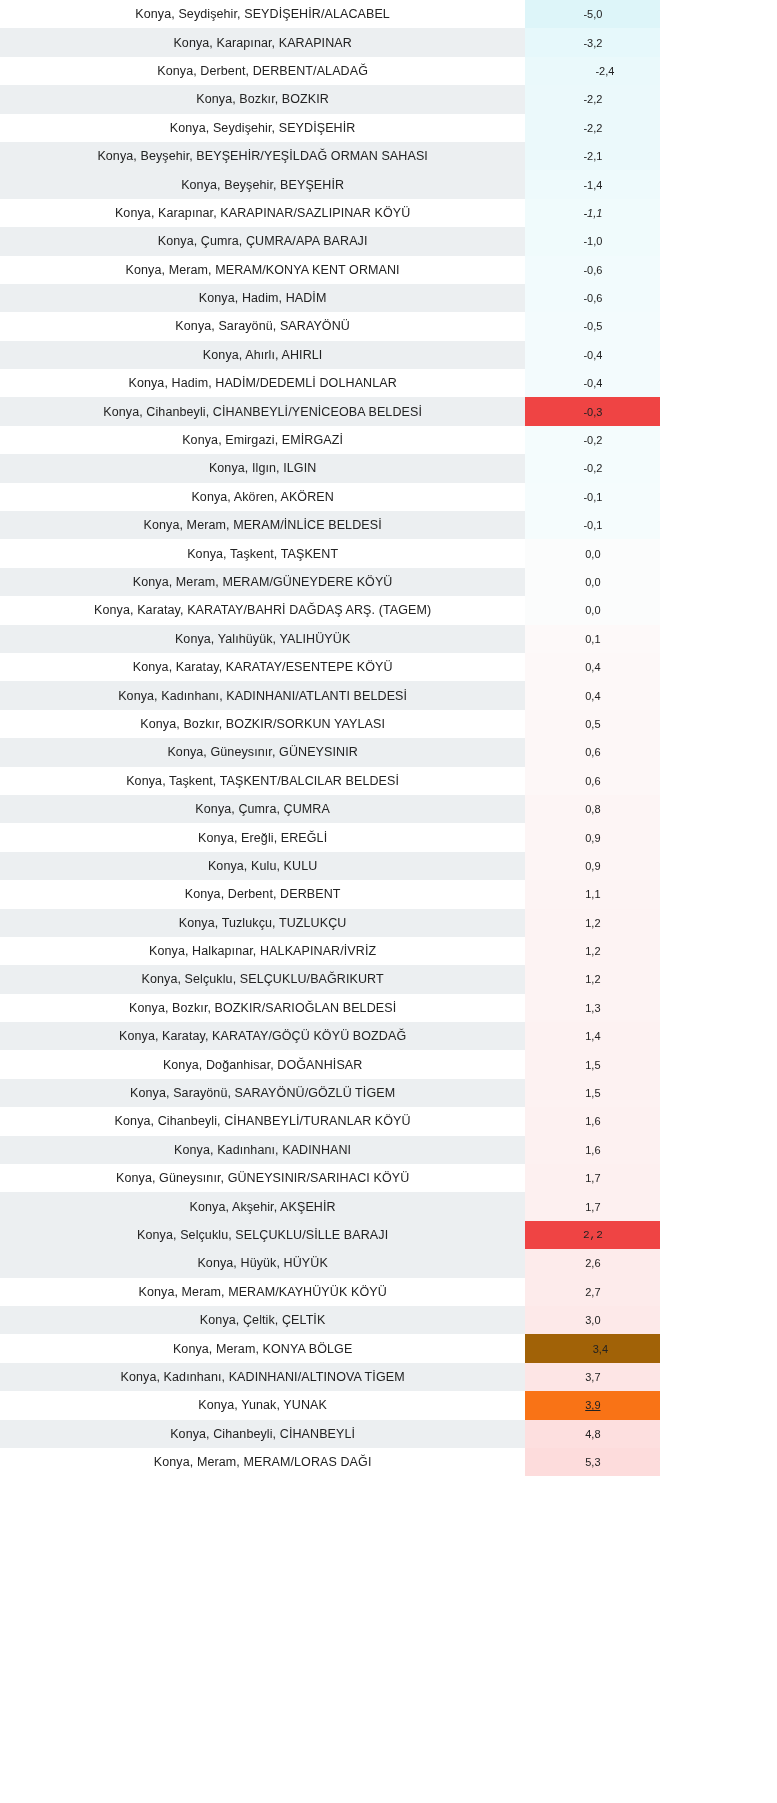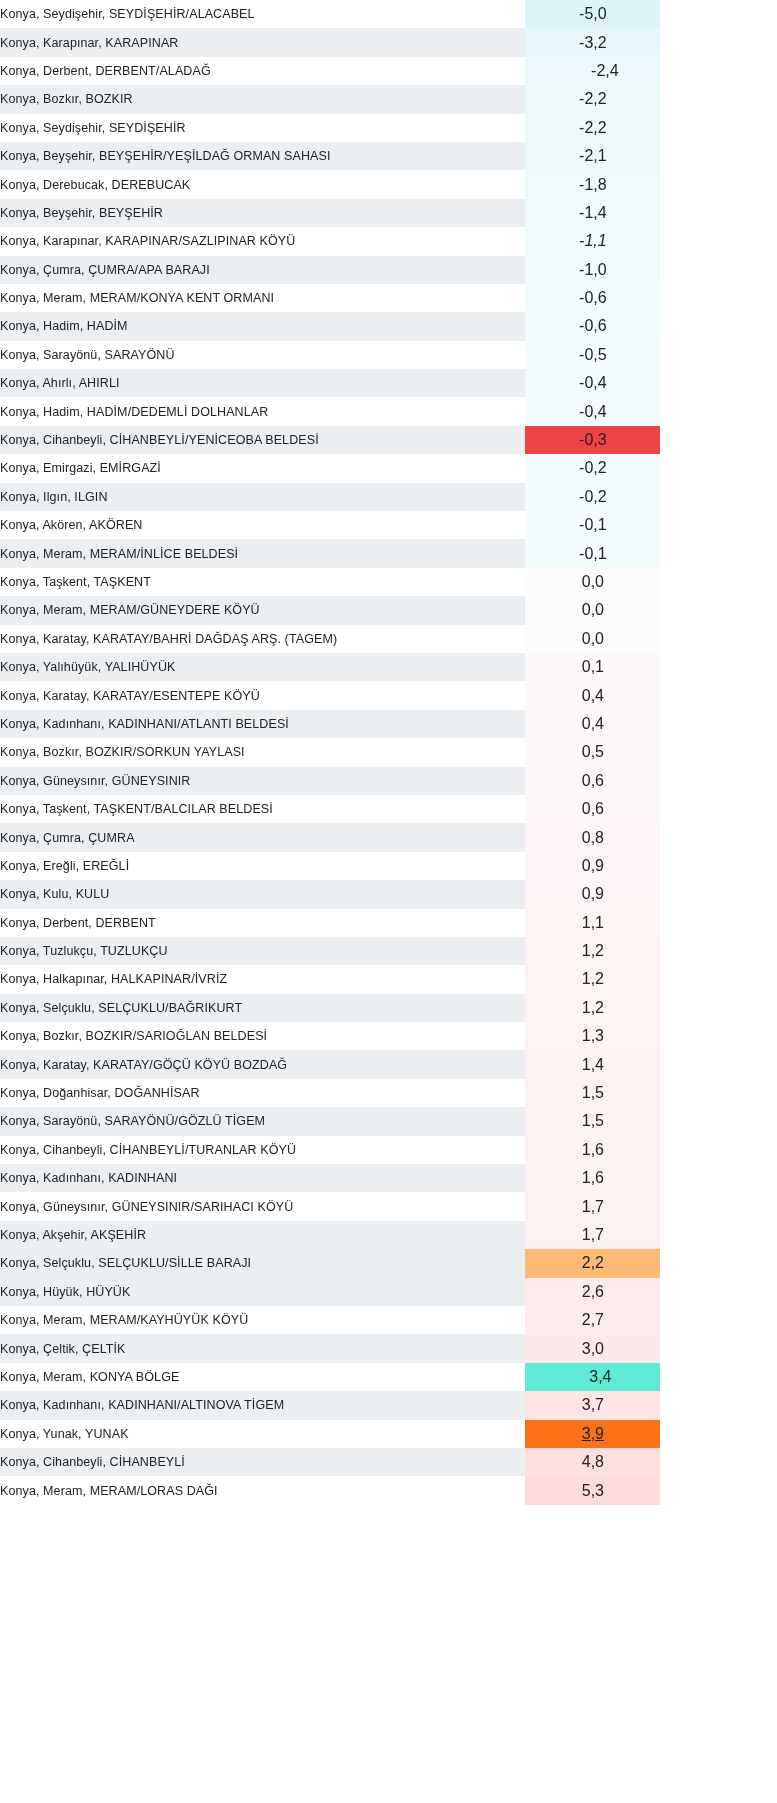--- a/index.html
+++ b/index.html
@@ -27,24 +27,25 @@
   .cell-name {
     width: 505px;
     font-size: 12.5px;
     color: #222222;
     padding-left: 10px;
     border-bottom: 1px solid #ffffff;
     white-space: nowrap;
     overflow: hidden;
     vertical-align: middle;
     letter-spacing: 0.1px;
+    text-align: center;
   }
   .cell-value {
     width: 130px;
-    font-size: 16px;
+    font-size: 11px;
     color: #222222;
     text-align: center;
     border-bottom: 1px solid #ffffff;
     vertical-align: middle;
   }
   .cell-pad {
     width: 112px;
     background: #ffffff;
     border-bottom: 1px solid #ffffff;
   }
@@ -79,25 +80,20 @@
       <tr class="row odd">
         <td class="cell-name">Konya, Seydişehir, SEYDİŞEHİR</td>
         <td class="cell-value" style="background: rgb(235, 249, 251);">-2,2</td>
         <td class="cell-pad"></td>
       </tr>
       <tr class="row even">
         <td class="cell-name">Konya, Beyşehir, BEYŞEHİR/YEŞİLDAĞ ORMAN SAHASI</td>
         <td class="cell-value" style="background: rgb(235, 249, 251);">-2,1</td>
         <td class="cell-pad"></td>
       </tr>
-      <tr class="row odd">
-        <td class="cell-name">Konya, Derebucak, DEREBUCAK</td>
-        <td class="cell-value" style="background: rgb(237, 250, 252);">-1,8</td>
-        <td class="cell-pad"></td>
-      </tr>
       <tr class="row even">
         <td class="cell-name">Konya, Beyşehir, BEYŞEHİR</td>
         <td class="cell-value" style="background: rgb(238, 250, 252);">-1,4</td>
         <td class="cell-pad"></td>
       </tr>
       <tr class="row odd">
         <td class="cell-name">Konya, Karapınar, KARAPINAR/SAZLIPINAR KÖYÜ</td>
         <td class="cell-value" style="background: rgb(240, 251, 252); font-style: italic;">-1,1</td>
         <td class="cell-pad"></td>
       </tr>
@@ -271,41 +267,41 @@
         <td class="cell-value" style="background: rgb(253, 240, 240);">1,7</td>
         <td class="cell-pad"></td>
       </tr>
       <tr class="row even">
         <td class="cell-name">Konya, Akşehir, AKŞEHİR</td>
         <td class="cell-value" style="background: rgb(253, 240, 240);">1,7</td>
         <td class="cell-pad"></td>
       </tr>
       <tr class="row even">
         <td class="cell-name">Konya, Selçuklu, SELÇUKLU/SİLLE BARAJI</td>
-        <td class="cell-value" style="background: #fdba74;">2,2</td>
+        <td class="cell-value" style="background: #ef4444; font-family: Liberation Mono, monospace;">2,2</td>
         <td class="cell-pad"></td>
       </tr>
       <tr class="row even">
         <td class="cell-name">Konya, Hüyük, HÜYÜK</td>
         <td class="cell-value" style="background: rgb(253, 235, 235);">2,6</td>
         <td class="cell-pad"></td>
       </tr>
       <tr class="row odd">
         <td class="cell-name">Konya, Meram, MERAM/KAYHÜYÜK KÖYÜ</td>
         <td class="cell-value" style="background: rgb(253, 235, 235);">2,7</td>
         <td class="cell-pad"></td>
       </tr>
       <tr class="row even">
         <td class="cell-name">Konya, Çeltik, ÇELTİK</td>
         <td class="cell-value" style="background: rgb(253, 233, 233);">3,0</td>
         <td class="cell-pad"></td>
       </tr>
       <tr class="row odd">
         <td class="cell-name">Konya, Meram, KONYA BÖLGE</td>
-        <td class="cell-value" style="background: #5eead4; padding-left: 15px;">3,4</td>
+        <td class="cell-value" style="background: #a16207; padding-left: 15px;">3,4</td>
         <td class="cell-pad"></td>
       </tr>
       <tr class="row even">
         <td class="cell-name">Konya, Kadınhanı, KADINHANI/ALTINOVA TİGEM</td>
         <td class="cell-value" style="background: rgb(253, 229, 229);">3,7</td>
         <td class="cell-pad"></td>
       </tr>
       <tr class="row odd">
         <td class="cell-name">Konya, Yunak, YUNAK</td>
         <td class="cell-value" style="background: #f97316; text-decoration: underline;">3,9</td>

